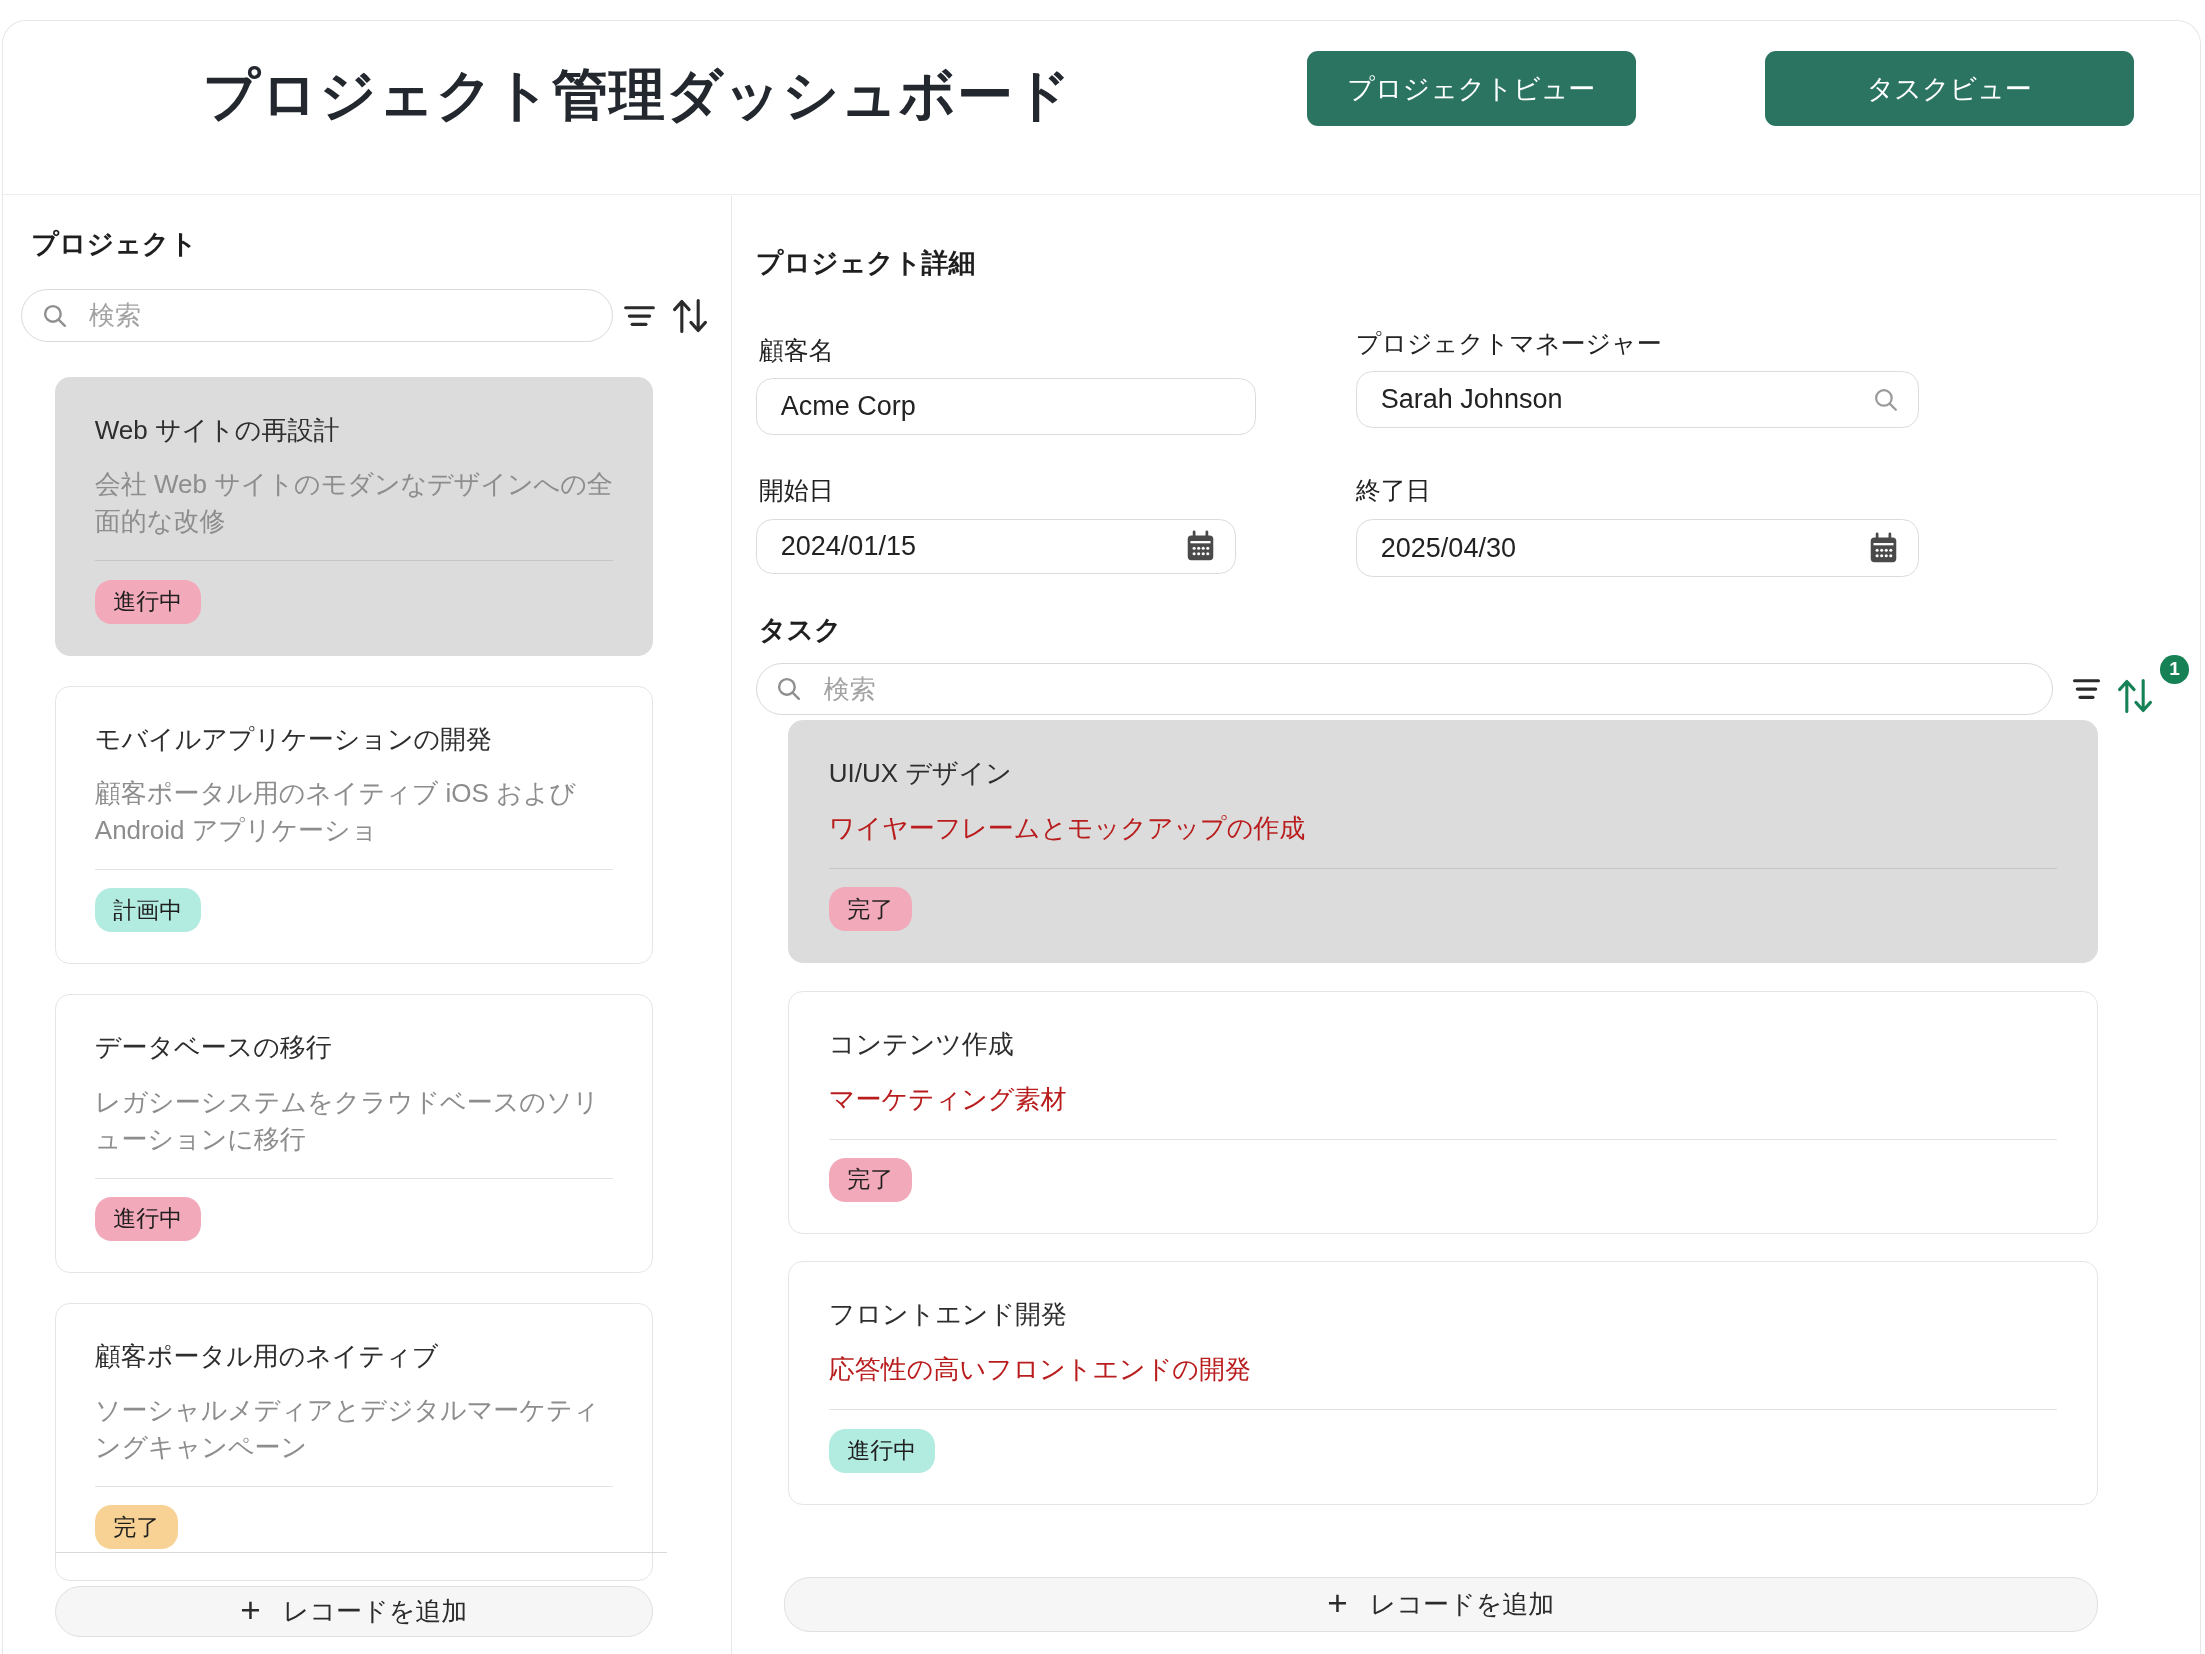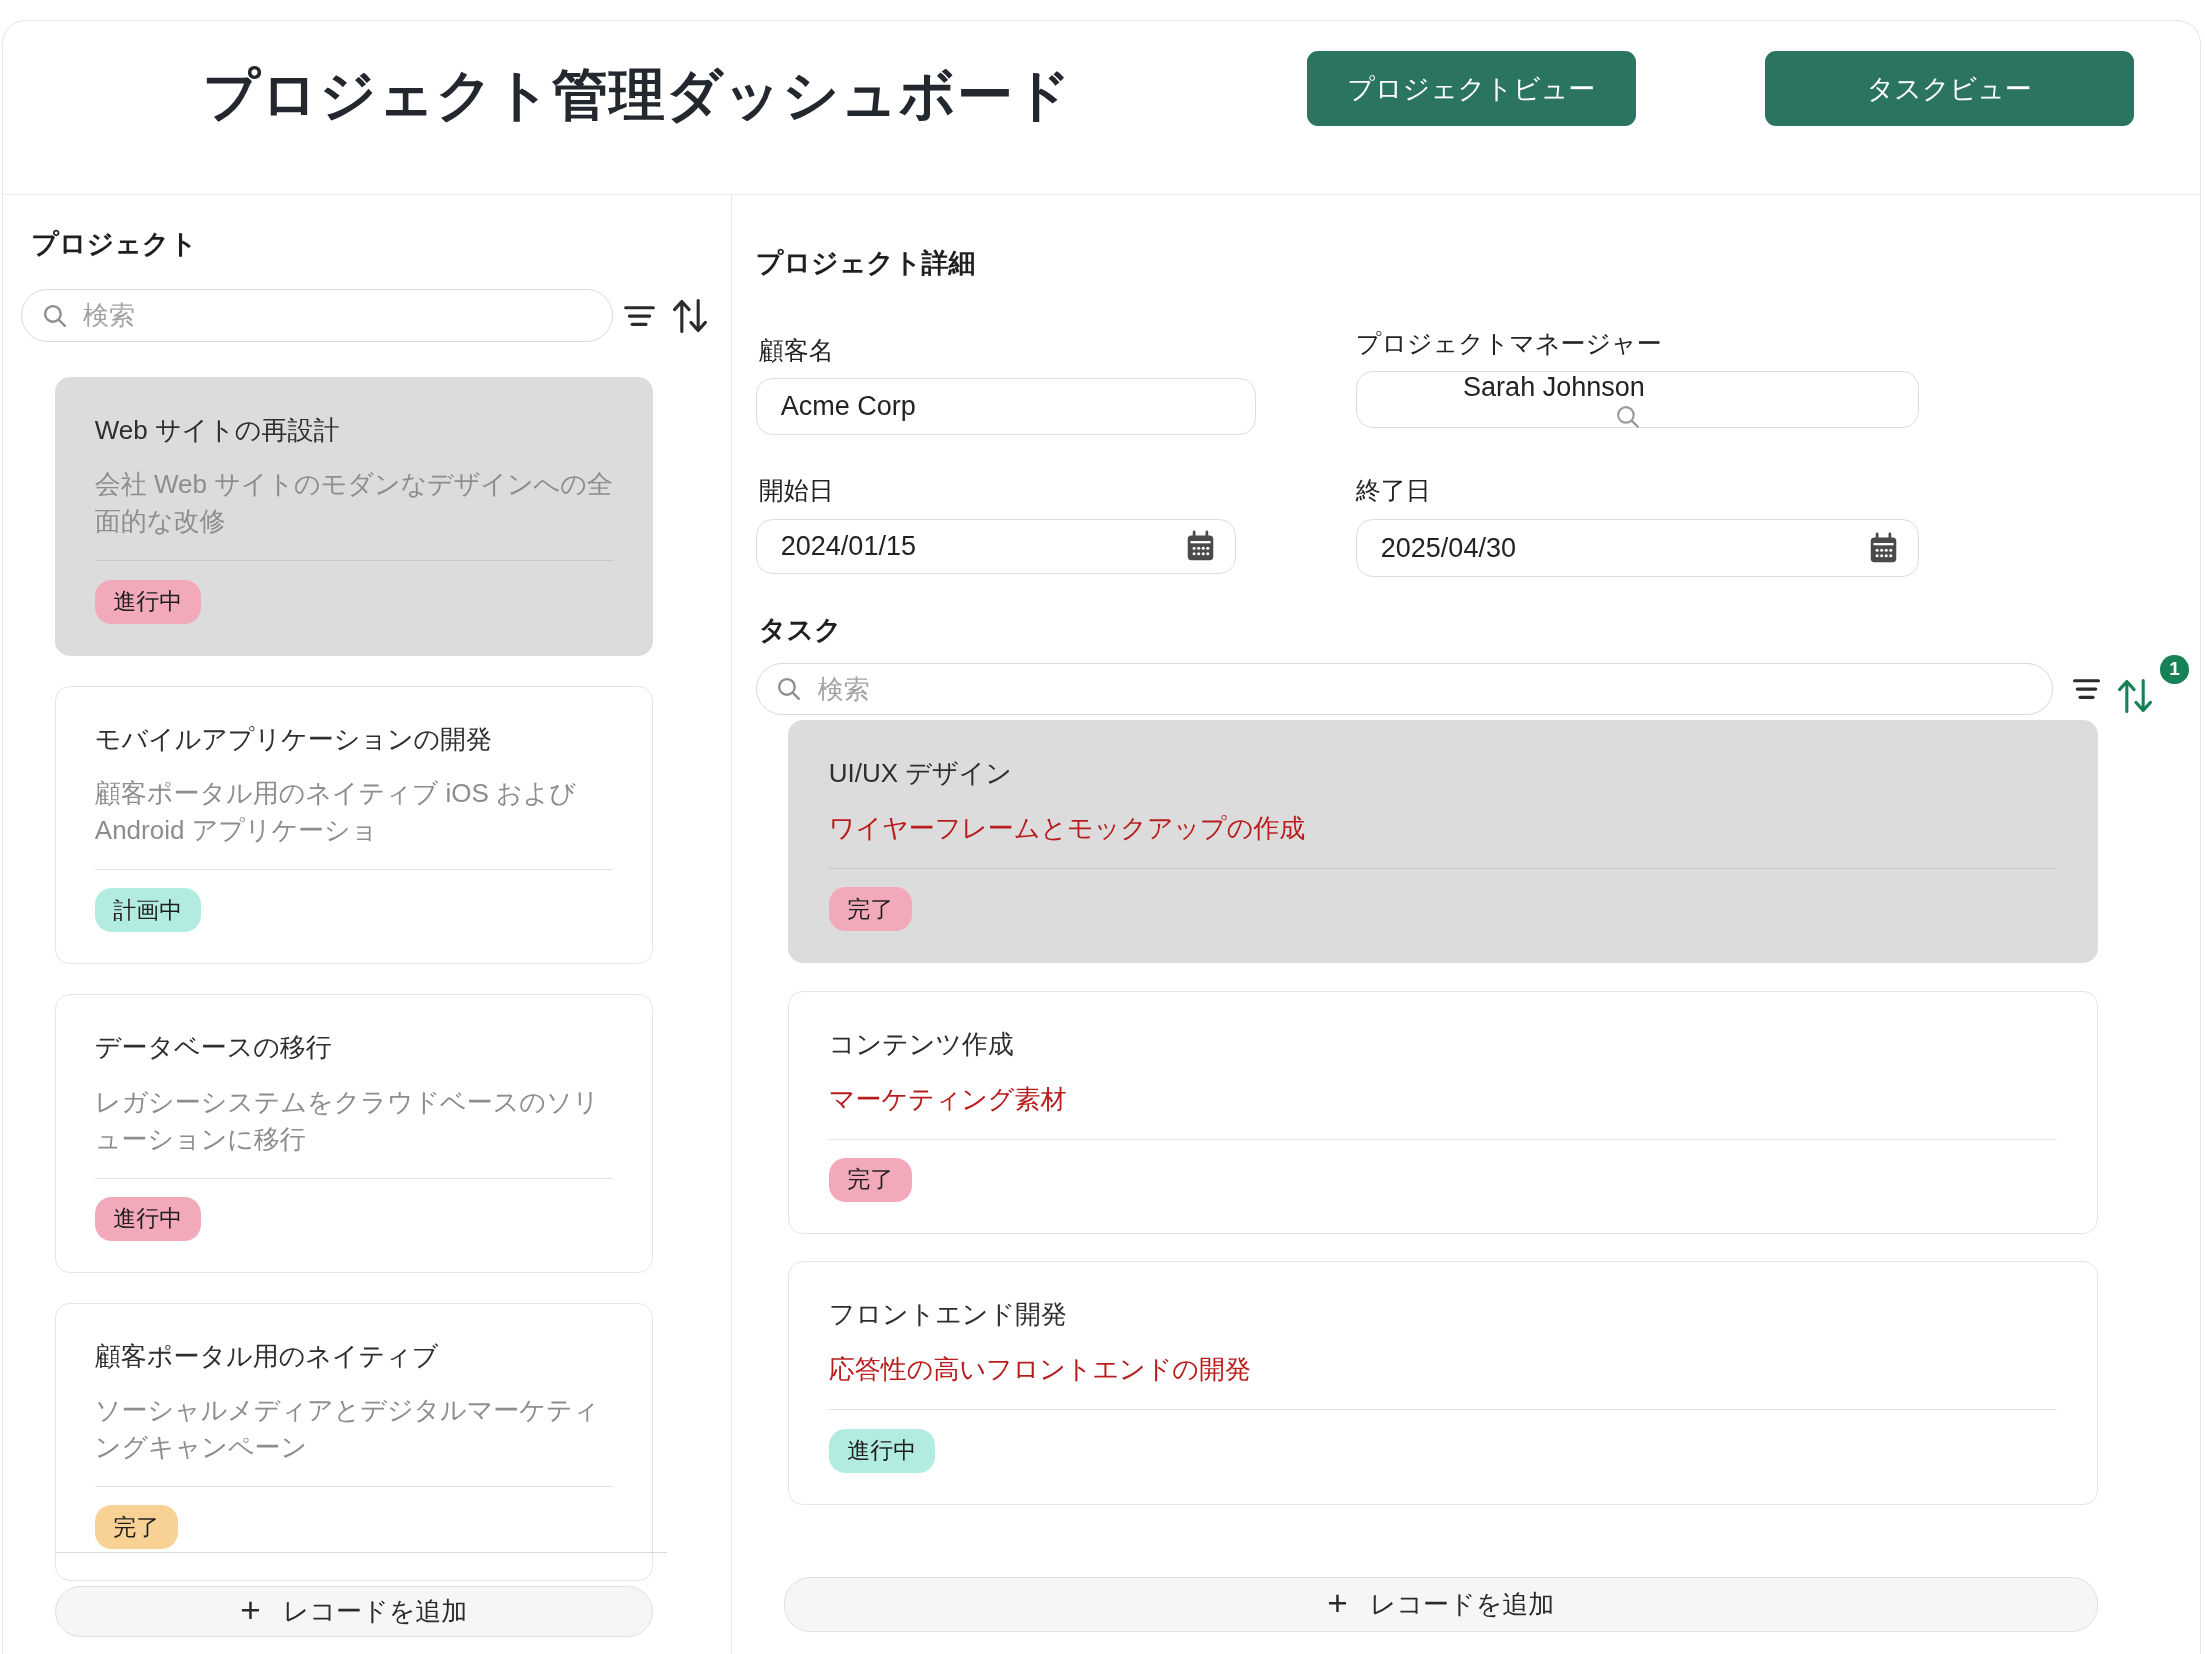--- a/index.html
+++ b/index.html
@@ -14,21 +14,21 @@
   .title{position:absolute;left:200px;top:37px;font-size:56px;font-weight:700;color:#23272e;letter-spacing:0.9px;}
   .hbtn{position:absolute;top:30px;height:75px;border:none;border-radius:11px;color:#fff;
     font-size:27px;font-family:inherit;display:flex;align-items:center;justify-content:center;cursor:pointer;}
   .hbtn.b1{left:1304px;width:329px;}
   .hbtn.b2{left:1762px;width:369px;}
 
   
   .left{position:absolute;top:175px;left:0;width:729px;bottom:0;border-right:0.9px solid #e7e7e7;background:#fff;}
   .panel-h{position:absolute;font-size:27px;font-weight:600;color:#1f1f1f;}
   .lp-title{left:28.5px;top:30px;}
-  .searchpill{position:absolute;display:flex;align-items:center;gap:13px;padding-left:18.4px;
+  .searchpill{position:absolute;display:flex;align-items:center;gap:19px;padding-left:18.4px;
     border:1.8px solid #d9d9d9;border-radius:27px;background:#fff;}
   .lp-search{left:18.4px;top:93px;width:592px;height:53px;}
   .searchpill input{border:none;outline:none;flex:1;font-size:26px;font-family:inherit;color:#333;background:transparent;min-width:0;}
   .searchpill input::placeholder{color:#a3a3a3;}
   .iconbtn{position:absolute;background:none;border:none;padding:0;cursor:pointer;}
 
   
   .cards{position:absolute;top:181px;left:52px;width:598px;}
   .card{border-radius:14.7px;padding:35px 39px 31px;margin-bottom:30px;background:#fff;border:1.8px solid #e5e5e5;cursor:pointer;}
   .card.selected{background:#dcdcdc;border-color:#dcdcdc;}
@@ -143,21 +143,21 @@
 
   <div class="right">
     <div class="panel-h rp-title" style="position:absolute;">プロジェクト詳細</div>
 
     <div class="flabel" style="left:26px;top:138px;">顧客名</div>
     <div class="fbox" style="left:23px;top:182px;width:500px;height:57px;">
       <input value="Acme Corp" style="">
     </div>
 
     <div class="flabel" style="left:623px;top:131px;">プロジェクトマネージャー</div>
-    <div class="fbox" style="left:623px;top:175px;width:563px;height:57px;flex-direction:column;">
+    <div class="fbox" style="left:623px;top:175px;width:563px;height:57px;">
       <input value="Sarah Johnson" style="">
       <span class="fico">
         <svg width="27.5" height="27.5" viewBox="0 0 30 30">
             <circle cx="13" cy="13" r="8.5" fill="none" stroke="#9a9a9a" stroke-width="2.4"></circle>
             <line x1="19.5" y1="19.5" x2="26" y2="26" stroke="#9a9a9a" stroke-width="2.4" stroke-linecap="round"></line>
           </svg>
       </span>
     </div>
 
     <div class="flabel" style="left:26px;top:278px;">開始日</div>

